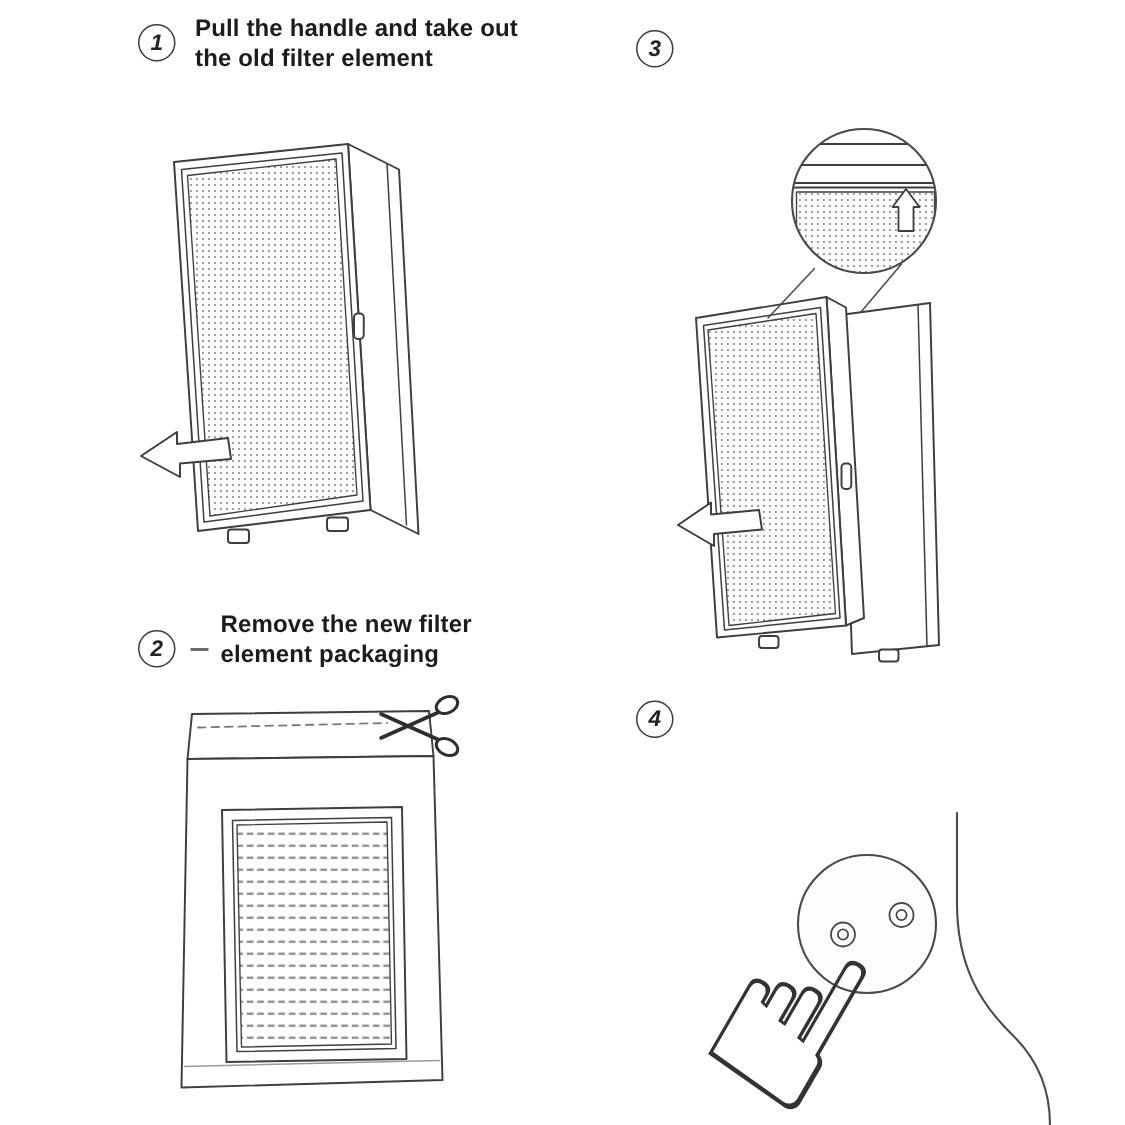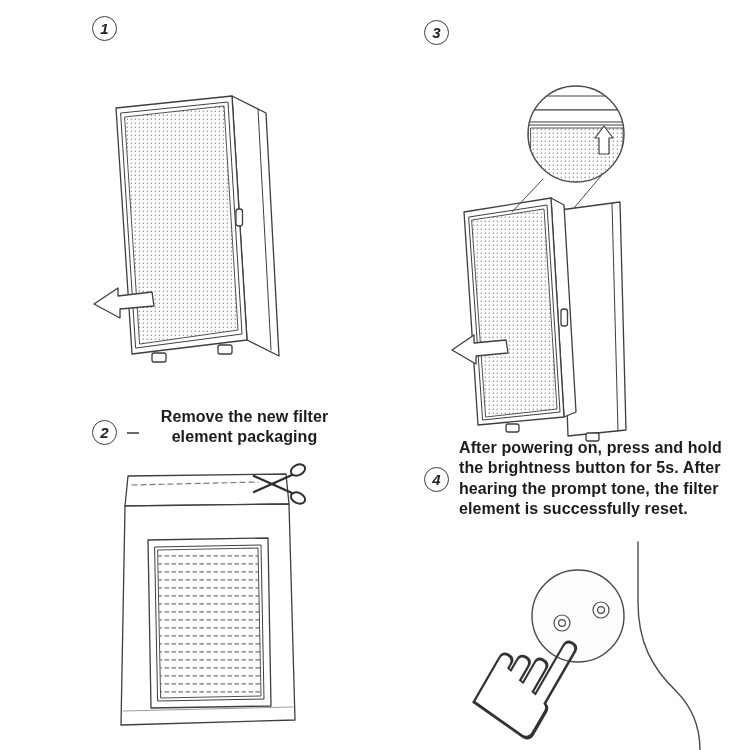--- a/index.html
+++ b/index.html
@@ -20,20 +20,21 @@
   svg { stroke-linejoin:round; stroke-linecap:round; }
 </style>
 </head>
 <body>
 
 <div class="sheet">
 
   <div class="num" style="left:92px;top:16px;">
     <span>1</span>
   </div>
+  <div class="cap" style="left:130px;top:10px;width:220px;">Pull the handle and take out the old filter element</div>
 
   <svg class="art" style="left:90px;top:82px;" width="215" height="315" viewBox="0 0 215 315">
     <defs>
       <pattern id="p1dots" width="4" height="4" patternUnits="userSpaceOnUse">
         <circle cx="1.3" cy="1.3" r="0.7" fill="#858585"></circle>
       </pattern>
     </defs>
     <g fill="#ffffff" stroke="#3e3e3e" stroke-width="1.3">
       <polygon points="142,14 176,31 189,274 157,258"></polygon>
       <line x1="168" y1="27" x2="181" y2="268" stroke-width="1"></line>
@@ -84,21 +85,21 @@
         <path d="M156,54 L165,66 161,66 161,82 151,82 151,66 147,66 Z"></path>
       </g>
       <circle cx="128" cy="62" r="48" fill="none" stroke="#4a4a4a" stroke-width="1.4"></circle>
     </g>
   </svg>
 
   <div class="num" style="left:92px;top:420px;">
     <span>2</span>
   </div>
   <div class="dash" style="left:127px;top:432px;width:12px;"></div>
-  <div class="cap" style="left:147px;top:407px;width:195px;text-align:center;">Remove the new filter element packaging</div>
+  <div class="cap" style="left:147px;top:407px;width:195px;">Remove the new filter element packaging</div>
 
   <svg class="art" style="left:108px;top:448px;" width="200" height="300" viewBox="0 0 200 300">
     <defs>
       <pattern id="p2rows" width="7" height="8" patternUnits="userSpaceOnUse">
         <rect x="0.5" y="3" width="4.5" height="1.7" fill="#979797"></rect>
       </pattern>
     </defs>
     <g fill="#ffffff" stroke="#3e3e3e" stroke-width="1.3">
       <polygon points="20,28 178,26 181,56 17,58"></polygon>
       <polygon points="17,58 181,56 187,272 13,277"></polygon>
@@ -113,21 +114,20 @@
       <line x1="146" y1="44" x2="184" y2="27" stroke-width="2.4"></line>
       <ellipse cx="190" cy="50" rx="7.5" ry="5.2" stroke-width="2" transform="rotate(25 190 50)"></ellipse>
       <ellipse cx="190" cy="22" rx="7.5" ry="5.2" stroke-width="2" transform="rotate(-25 190 22)"></ellipse>
       <circle cx="166" cy="36" r="1.6" fill="#2f2f2f" stroke="none"></circle>
     </g>
   </svg>
 
   <div class="num" style="left:424px;top:467px;">
     <span>4</span>
   </div>
-  <div class="cap" style="left:459px;top:438px;width:272px;">After powering on, press and hold the brightness button for 5s. After hearing the prompt tone, the filter element is successfully reset.</div>
 
   <svg class="art" style="left:438px;top:538px;" width="268" height="212" viewBox="0 0 268 212">
     <path d="M200,4 L200,64 C200,104 214,130 238,153 C255,170 262,190 262,212" fill="none" stroke="#4a4a4a" stroke-width="1.4"></path>
     <g stroke="#4a4a4a">
       <circle cx="140" cy="78" r="46" fill="#fdfdfd" stroke-width="1.4"></circle>
       <g fill="#ffffff" stroke-width="1.2">
         <circle cx="124" cy="85" r="8"></circle>
         <circle cx="124" cy="85" r="3.4"></circle>
         <circle cx="163" cy="72" r="8"></circle>
         <circle cx="163" cy="72" r="3.4"></circle>

